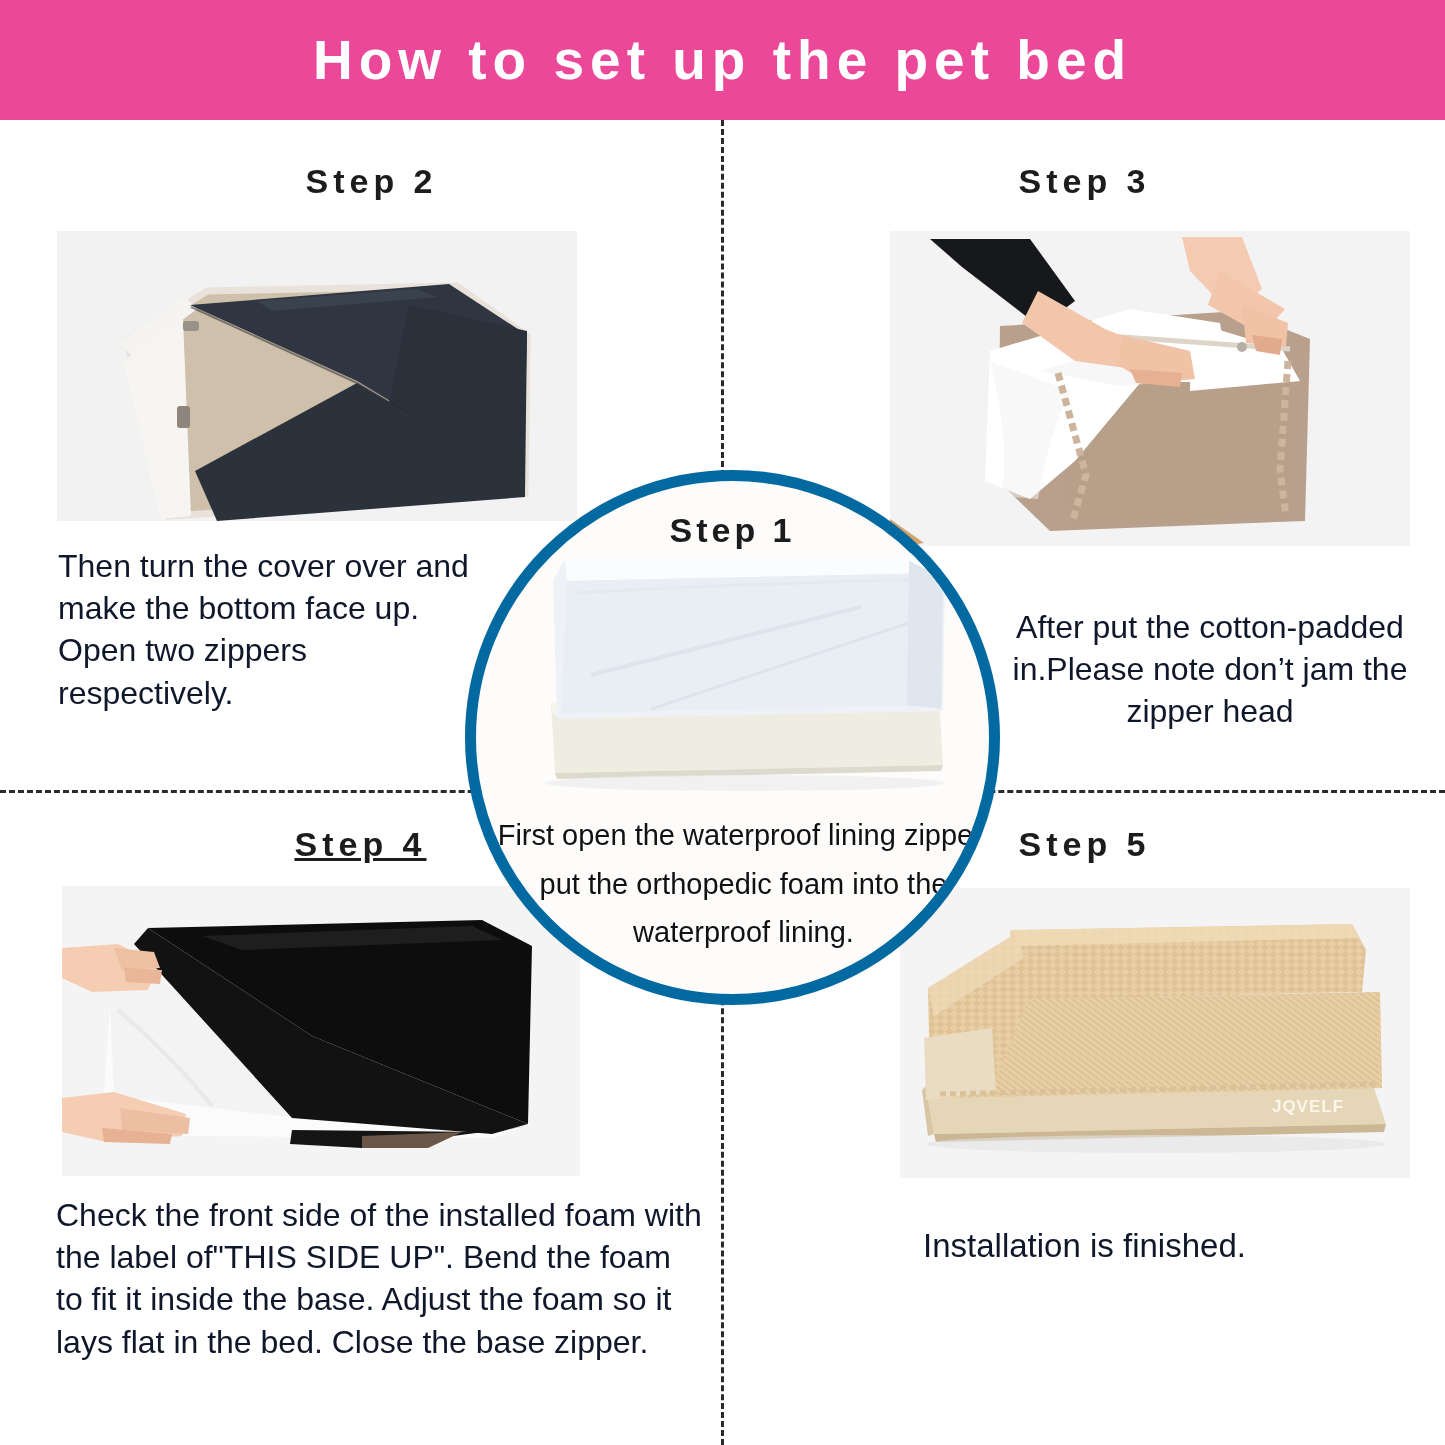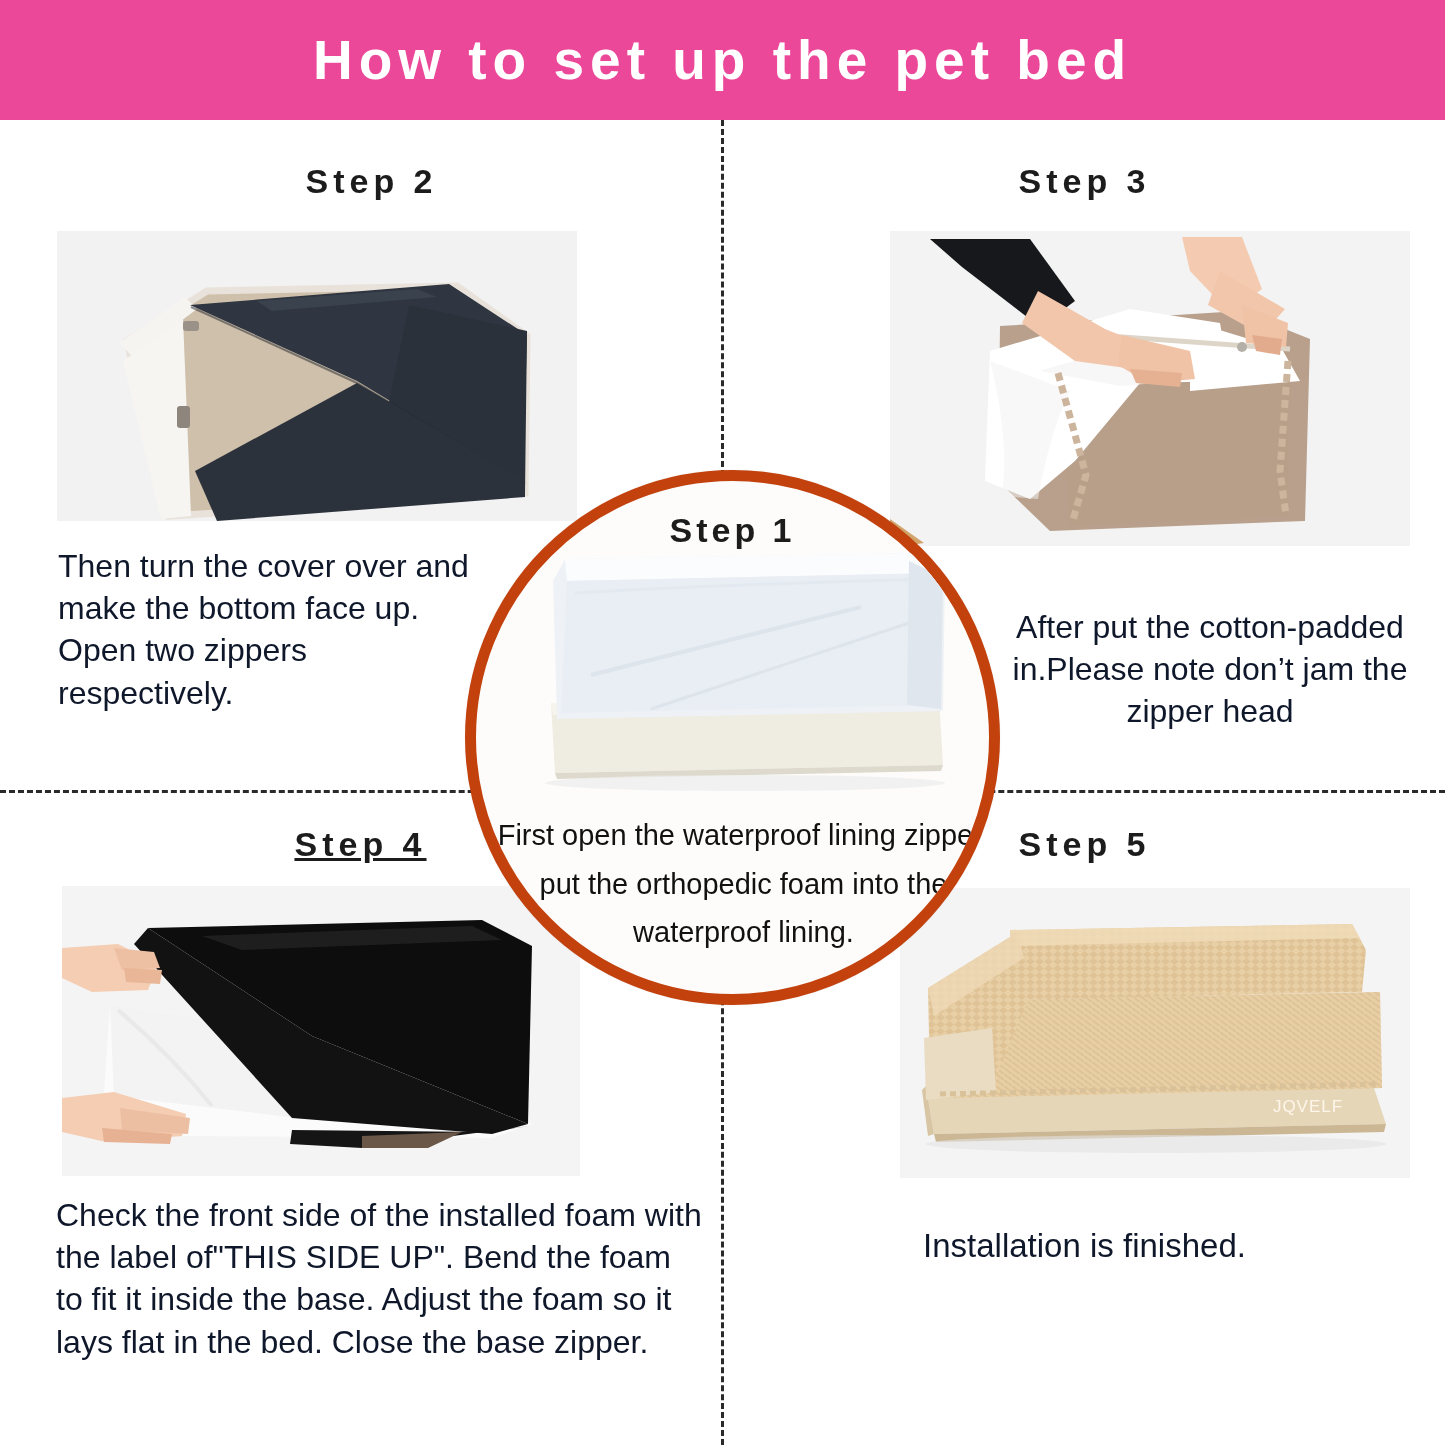--- a/index.html
+++ b/index.html
@@ -49,20 +49,21 @@
   }
   .q-tl .step-head{padding-top:42px;margin-left:22px;}
   .q-tr .step-head{padding-top:42px;}
   .q-bl .step-head{padding-top:32px;text-decoration:underline;}
   .q-br .step-head{padding-top:32px;}
 
   .photo{
     background:#f97316;
     position:relative;
     overflow:hidden;
+    font-weight:bold;
   }
   .body-text{
     font-size:32px;
     line-height:1.32;
     color:#0f172a;
     margin:0;
   }
 
   
   .photo2{margin:30px auto 0 57px;width:520px;height:290px;}
@@ -77,21 +78,21 @@
   .txt3{margin:60px 35px 0 auto;width:400px;text-align:center;}
   .txt4{margin:18px 0 0 56px;width:650px;}
   .txt5{margin:46px 0 0 0;text-align:center;font-size:33px;}
 
   
   .circle{
     position:absolute;
     left:465px;top:470px;
     width:535px;height:535px;
     border-radius:50%;
-    border:11px solid #c2410c;
+    border:11px solid #0369a1;
     background:#fdfcfa;
     box-sizing:border-box;
     overflow:hidden;
     z-index:5;
     box-shadow:0 0 2px rgba(0,0,0,.08);
   }
   .circle-head{
     position:absolute;left:0;top:30px;width:100%;
     text-align:center;font-size:34px;font-weight:bold;color:#1c1c1c;
     letter-spacing:4px;z-index:3;

